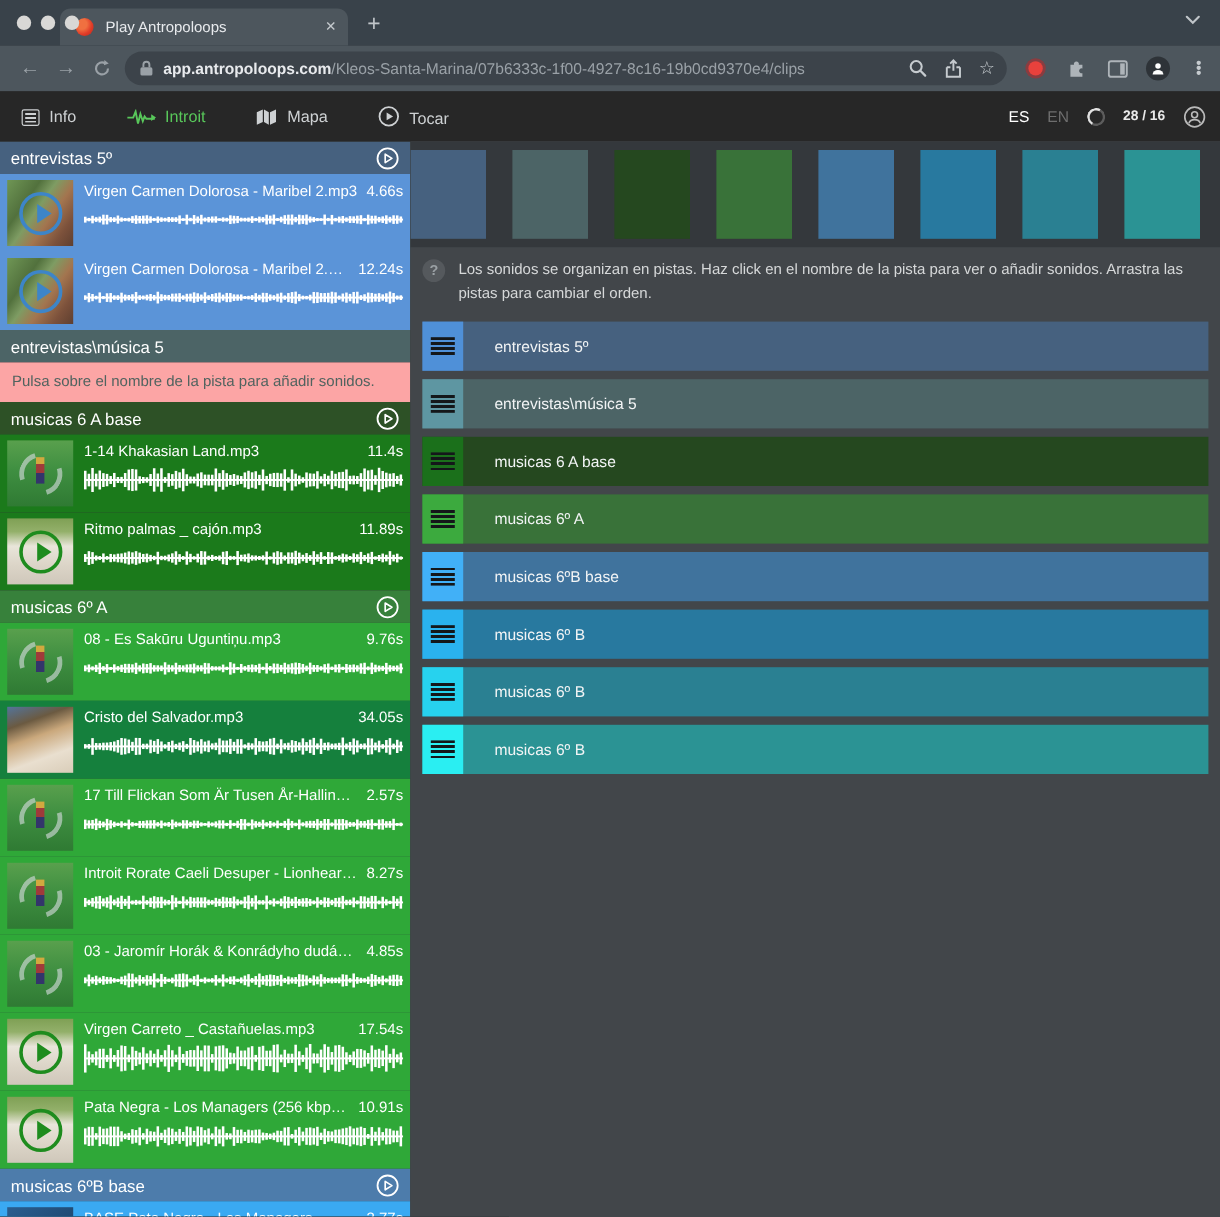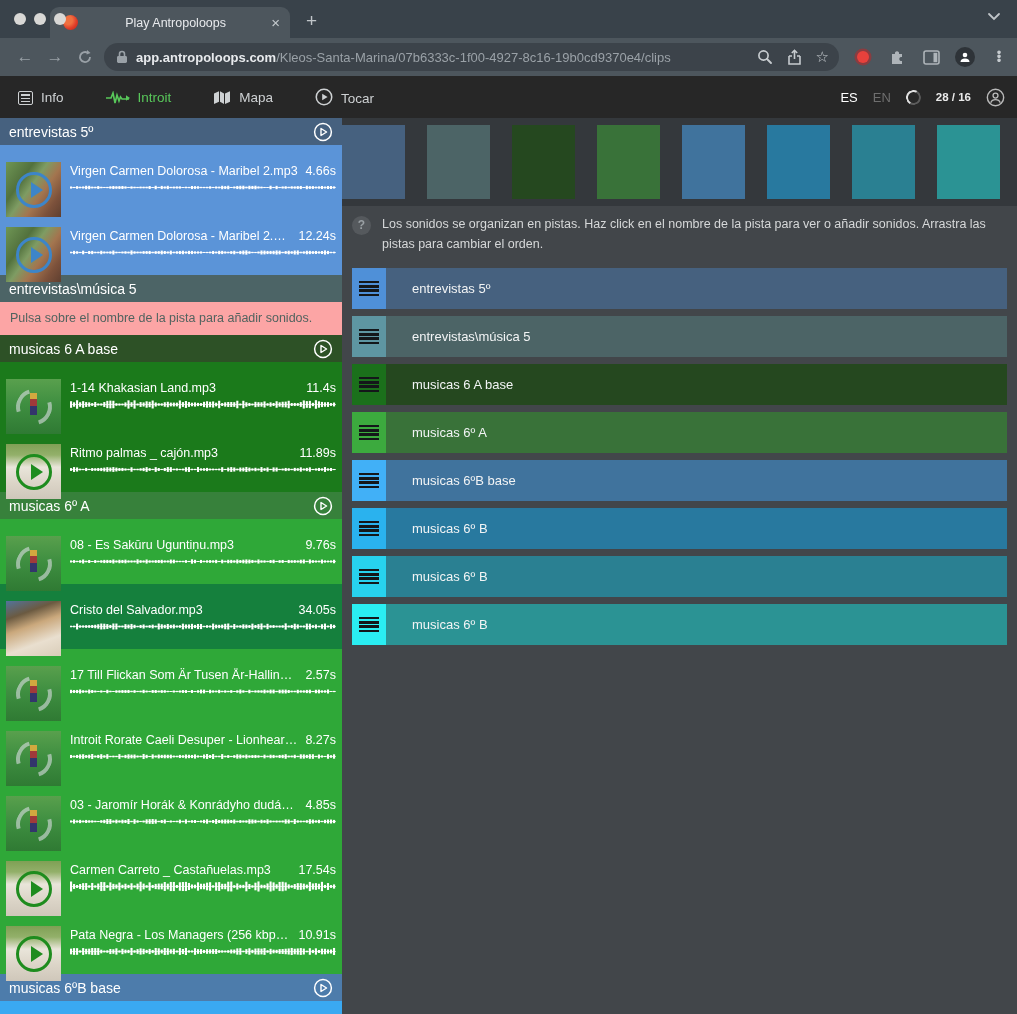--- a/index.html
+++ b/index.html
@@ -4,21 +4,21 @@
 <style>
   * { margin:0; padding:0; box-sizing:border-box; }
   html,body { background:#2b2e31; }
   body { font-family:"Liberation Sans", sans-serif; }
   .window { width:1017px; height:1014px; background:#42464a; overflow:hidden; position:relative; }
 
   
   .tabstrip { height:38px; background:#39424a; display:flex; align-items:flex-end; position:relative; }
   .lights { position:absolute; top:13px; left:14px; display:flex; gap:8px; }
   .light { width:12px; height:12px; border-radius:50%; background:#d9d8d6; }
-  .tab { margin-left:50px; width:240px; height:31px; background:#4d565d; border-radius:9px 9px 0 0; display:flex; align-items:center; padding:0 10px 0 13px;text-align:center; }
+  .tab { margin-left:50px; width:240px; height:31px; background:#4d565d; border-radius:9px 9px 0 0; display:flex; align-items:center; padding:0 10px 0 13px; }
   .tab-fav { width:15px; height:15px; border-radius:50%; background:radial-gradient(circle at 35% 35%, #f07040 0 30%, #e03c28 60%, #b92418 100%); margin-right:10px; flex:none; }
   .tab-title { color:#e8eaed; font-size:12.5px; flex:1; white-space:nowrap; overflow:hidden; }
   .tab-close { color:#c4c9cd; font-size:15px; margin-left:8px; }
   .newtab { color:#c0c5c9; font-size:19px; margin:0 0 6px 16px; }
   .strip-chev { position:absolute; right:16px; top:12px; }
   .toolbar { height:38px; background:#4d565d; display:flex; align-items:center; padding:0 10px; }
   .navic { color:#9aa1a7; font-size:17px; width:30px; text-align:center; flex:none; }
   .addressbar { height:28px; border-radius:14px; background:#3c434a; flex:none; width:735px; margin-left:4px; display:flex; align-items:center; padding:0 10px 0 12px; overflow:hidden; }
   .url { font-size:13px; white-space:nowrap; overflow:hidden; flex:1; margin-left:8px; }
   .url .dom { color:#e8eaed; font-weight:bold; }
@@ -57,21 +57,21 @@
 
   
   .content { display:flex; height:896px; }
   .sidebar { width:342px; flex:none; background:#2f3336; overflow:hidden; }
   .main { flex:1; background:#42464a; overflow:hidden; }
 
   
   .sec-header { height:27px; display:flex; align-items:center; padding:0 9px; }
   .sec-title { color:#fff; font-size:14px; flex:1; white-space:nowrap; overflow:hidden; }
   .sec-play { width:20px; height:20px; flex:none; }
-  .clip { height:65px; display:flex; padding:17px 6px; }
+  .clip { height:65px; display:flex; padding:5px 6px; }
   .thumb { width:55px; height:55px; flex:none; margin-right:9px; position:relative; }
   .th-courtyard { background:linear-gradient(125deg,#6f9655 0%,#52713d 30%,#7e9c63 45%,#a3754f 62%,#7c513b 82%,#5e3f30 100%); }
   .th-player { background:linear-gradient(180deg,#59a04d 0%,#3f8f41 45%,#2f7a33 100%); }
   .th-player::after { content:""; position:absolute; left:24px; top:14px; width:7px; height:22px;
     background:linear-gradient(180deg,#d2a93f 0 26%,#a03a3a 26% 58%,#33356b 58% 100%); }
   .th-dog { background:linear-gradient(180deg,#7fa055 0%,#93b06a 20%,#e9e5da 42%,#dcd5c8 70%,#cfc7ba 100%); }
   .th-monkey { background:linear-gradient(160deg,#53749b 0%,#6b5a41 25%,#caa87c 45%,#e9dfcf 72%,#d9cdb9 100%); }
   .th-base { background:linear-gradient(135deg,#2a5e8f 0%,#1f4a73 60%,#173a5c 100%); }
   .overlay { position:absolute; left:50%; top:50%; width:36px; height:36px; margin:-18px 0 0 -18px; border-radius:50%; border:3.5px solid #fff; }
   .overlay::after { content:""; position:absolute; left:12px; top:7px; border:8px solid transparent; border-left:12px solid #fff; border-right-width:0; }
@@ -1174,21 +1174,21 @@
                 <rect x="0" y="12.2" width="264" height="1.6"></rect>
               </svg>
     </div>
   </div>
           <div class="clip" style="background: rgb(47, 168, 56);">
     <div class="thumb th-dog">
       <div class="overlay ov-green"></div>
     </div>
     <div class="clip-body">
       <div class="clip-top">
-        <div class="clip-name">Carmen Carreto _ Castañuelas.mp3</div>
+        <div class="clip-name">Virgen Carreto _ Castañuelas.mp3</div>
         <div class="clip-dur">17.54s</div>
       </div>
       <svg class="wavesvg" viewBox="0 0 264 26" preserveAspectRatio="none">
                 <rect x="0" y="1.2" width="2.1" height="23.6"></rect>
                 <rect x="3" y="7.2" width="2.1" height="11.5"></rect>
                 <rect x="6" y="9.5" width="2.1" height="7.0"></rect>
                 <rect x="9" y="7.2" width="2.1" height="11.6"></rect>
                 <rect x="12" y="5.0" width="2.1" height="16.0"></rect>
                 <rect x="15" y="4.9" width="2.1" height="16.2"></rect>
                 <rect x="18" y="10.1" width="2.1" height="5.8"></rect>

